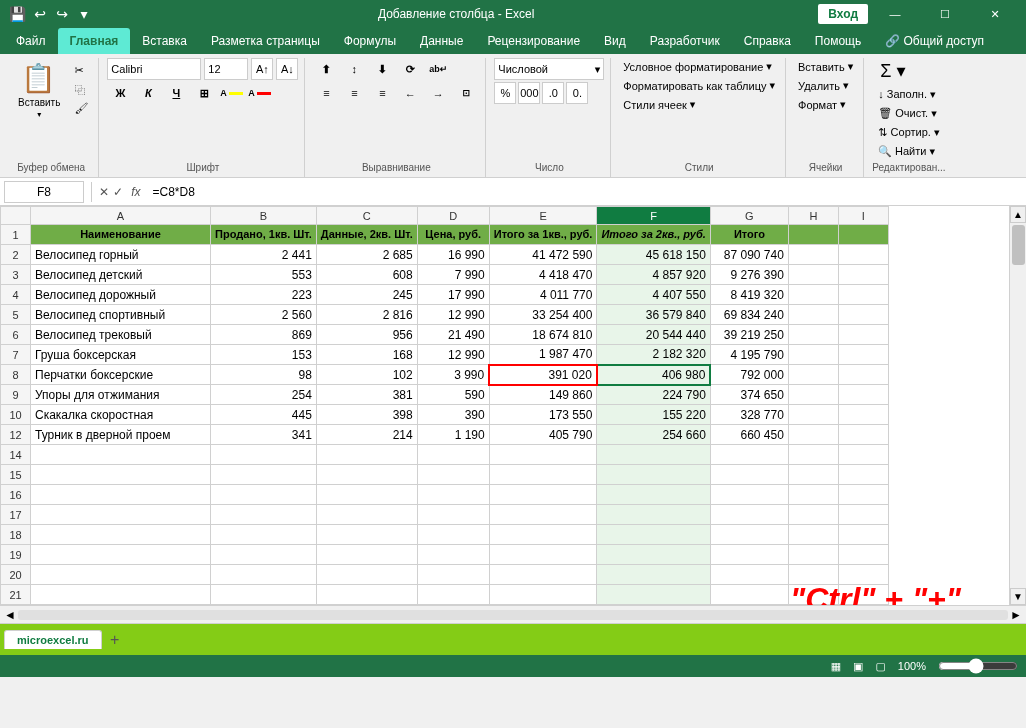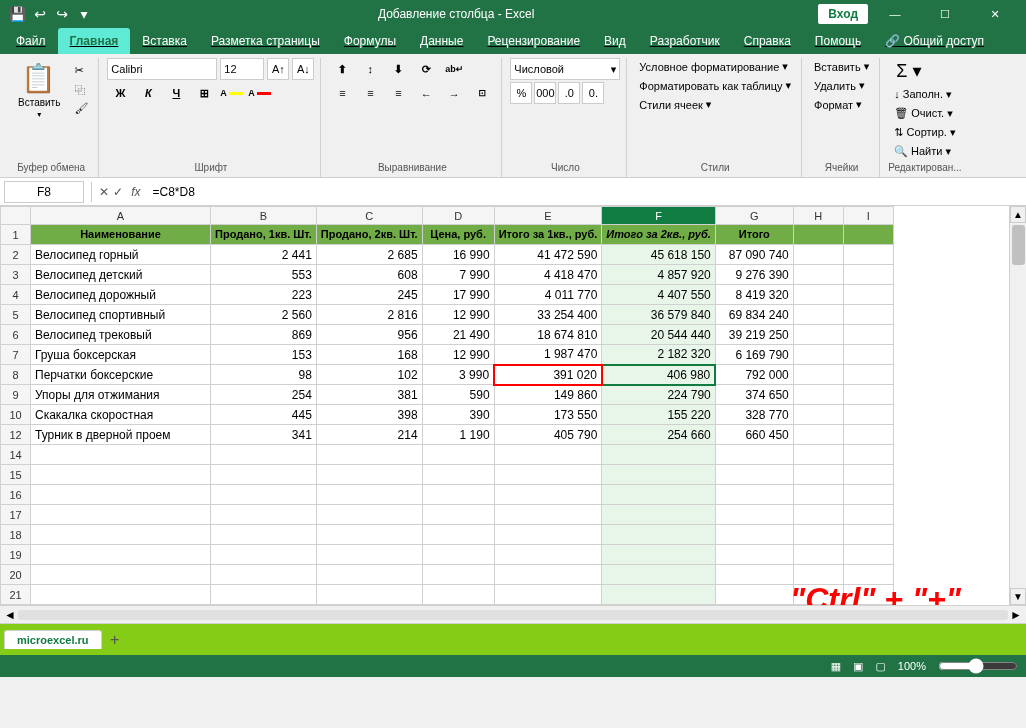--- a/index.html
+++ b/index.html
@@ -18,34 +18,34 @@
     }
     .title-bar-left { display: flex; align-items: center; gap: 6px; }
     .title-bar-center { flex: 1; text-align: center; font-size: 12px; }
     .title-bar-right { display: flex; align-items: center; gap: 4px; }
     .title-btn { width: 20px; height: 20px; display: flex; align-items: center; justify-content: center; cursor: pointer; color: white; font-size: 14px; }
     .win-btn { width: 46px; height: 28px; display: flex; align-items: center; justify-content: center; cursor: pointer; font-size: 11px; }
     .quick-access { display: flex; align-items: center; gap: 2px; }
 
     
     .ribbon { background: #217346; }
-    .ribbon-tabs { display: flex; background: #217346; padding: 0 4px; text-decoration: underline; }
+    .ribbon-tabs { display: flex; background: #217346; padding: 0 4px; }
     .ribbon-tab { padding: 6px 12px; color: white; font-size: 12px; cursor: pointer; }
     .ribbon-tab.active { background: #5eead4; color: #217346; border-radius: 3px 3px 0 0; font-weight: 600; }
 
     .ribbon-content { background: #f0f0f0; border-bottom: 1px solid #d0d0d0; display: flex; align-items: stretch; padding: 4px 4px 0; gap: 2px; min-height: 88px; }
     .ribbon-group { display: flex; flex-direction: column; align-items: center; padding: 0 6px 4px; border-right: 1px solid #d0d0d0; position: relative; min-width: fit-content; }
     .ribbon-group-content { display: flex; align-items: flex-start; gap: 2px; flex: 1; }
     .ribbon-group-label { font-size: 10px; color: #555; margin-top: auto; text-align: center; padding-top: 2px; }
     .ribbon-btn-small { display: flex; align-items: center; gap: 3px; padding: 2px 4px; cursor: pointer; border-radius: 2px; white-space: nowrap; font-size: 11px; }
 
     
     .font-section { display: flex; flex-direction: column; gap: 2px; }
     .font-row1 { display: flex; align-items: center; gap: 3px; }
-    .font-select { width: 110px; height: 22px; font-size: 11px; border: 1px solid #ccc; padding: 1px 3px; }
+    .font-select { width: 94px; height: 22px; font-size: 11px; border: 1px solid #ccc; padding: 1px 3px; }
     .size-select { width: 44px; height: 22px; font-size: 11px; border: 1px solid #ccc; padding: 1px 3px; }
     .small-btn { width: 22px; height: 22px; border: 1px solid #ccc; background: white; cursor: pointer; font-size: 11px; display: flex; align-items: center; justify-content: center; }
     .font-row2 { display: flex; align-items: center; gap: 2px; }
     .format-btn { width: 26px; height: 22px; border: 1px solid transparent; background: transparent; cursor: pointer; font-size: 11px; font-weight: bold; display: flex; align-items: center; justify-content: center; border-radius: 2px; }
 
     
     .align-section { display: flex; flex-direction: column; gap: 2px; }
     .align-row { display: flex; align-items: center; gap: 2px; }
 
     
@@ -384,21 +384,21 @@
               <th class="col-header">H</th>
               <th class="col-header">I</th>
             </tr>
           </thead>
           <tbody id="sheet-body">
           <tr>
                 <th class="row-header">1</th>
                 <td style="background: rgb(112, 173, 71); font-weight: bold; text-align: center; font-size: 11px; line-height: 1.2;">Наименование</td>
                 <td style="background: rgb(112, 173, 71); font-weight: bold; text-align: center; font-size: 11px; line-height: 1.2;">Продано, 1кв.
 Шт.</td>
-                <td style="background: rgb(112, 173, 71); font-weight: bold; text-align: center; font-size: 11px; line-height: 1.2;">Продано, 2кв.
+                <td style="background: rgb(112, 173, 71); font-weight: bold; text-align: center; font-size: 11px; line-height: 1.2;">Данные, 2кв.
 Шт.</td>
                 <td style="background: rgb(112, 173, 71); font-weight: bold; text-align: center; font-size: 11px; line-height: 1.2;">Цена, руб.</td>
                 <td style="background: rgb(112, 173, 71); font-weight: bold; text-align: center; font-size: 11px; line-height: 1.2;">Итого за 1кв.,
 руб.</td>
                 <td style="background: rgb(112, 173, 71); font-weight: bold; text-align: center; font-size: 11px; line-height: 1.2; font-style: italic;">Итого за 2кв.,
 руб.</td>
                 <td style="background: rgb(112, 173, 71); font-weight: bold; text-align: center; font-size: 11px; line-height: 1.2;">Итого</td>
                 <td style="background: rgb(112, 173, 71); font-weight: bold; text-align: center; font-size: 11px; line-height: 1.2;"></td>
                 <td style="background: rgb(112, 173, 71); font-weight: bold; text-align: center; font-size: 11px; line-height: 1.2;"></td>
               </tr>
@@ -463,21 +463,21 @@
                 <td></td>
               </tr>
               <tr>
                 <th class="row-header">7</th>
                 <td>Груша боксерская</td>
                 <td style="text-align: right;">153</td>
                 <td style="text-align: right;">168</td>
                 <td style="text-align: right;">12 990</td>
                 <td style="text-align: right;">1 987 470</td>
                 <td style="background: rgb(232, 245, 233); text-align: right;">2 182 320</td>
-                <td style="text-align: right;">6 169 790</td>
+                <td style="text-align: right;">4 195 790</td>
                 <td></td>
                 <td></td>
               </tr>
               <tr>
                 <th class="row-header">8</th>
                 <td>Перчатки боксерские</td>
                 <td style="text-align: right;">98</td>
                 <td style="text-align: right;">102</td>
                 <td style="text-align: right;">3 990</td>
                 <td style="border: 2px solid red; text-align: right;">391 020</td>

